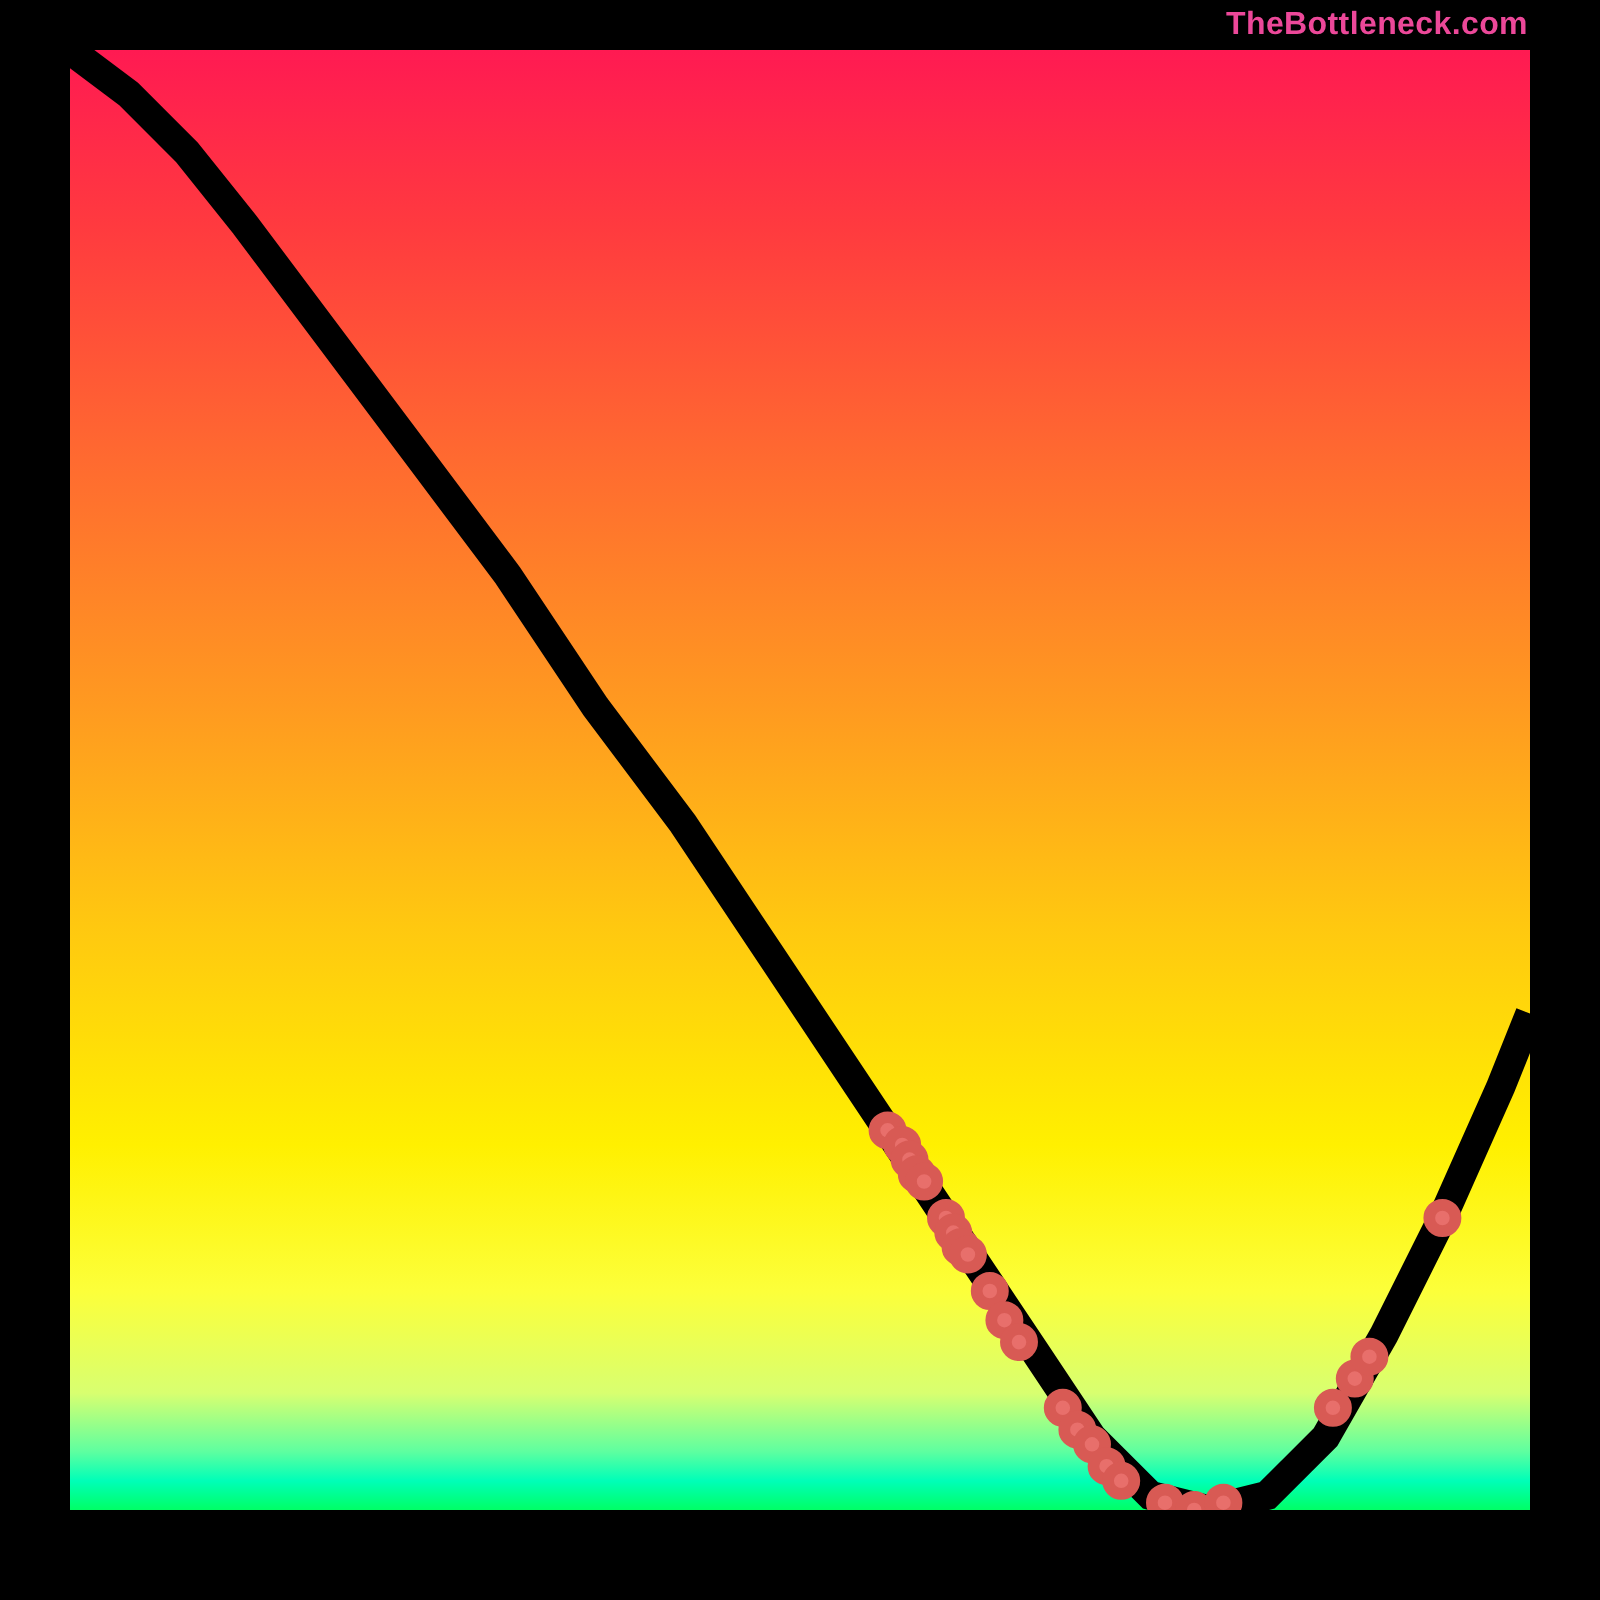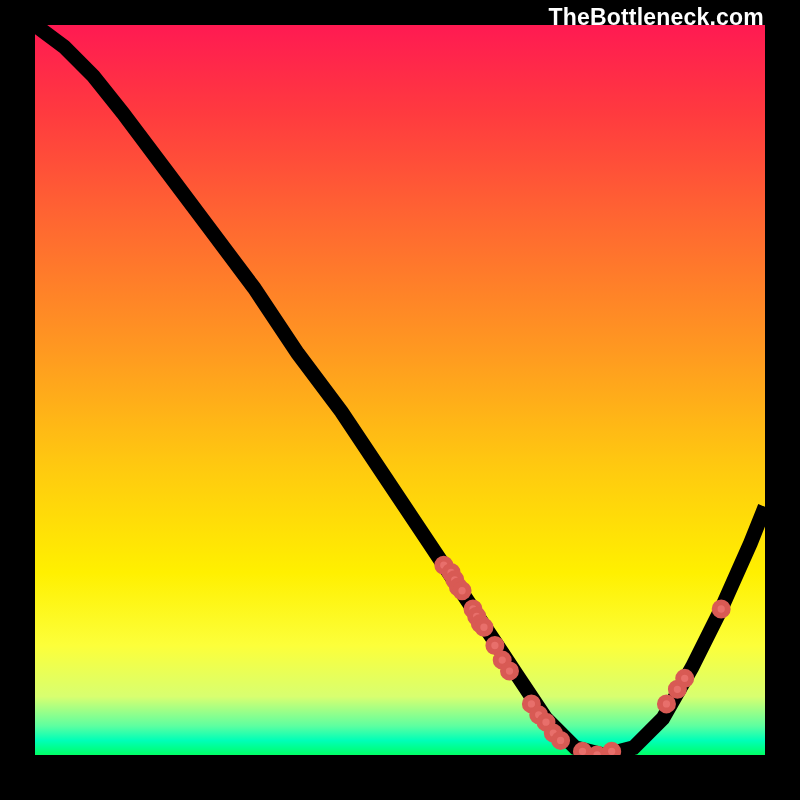--- a/index.html
+++ b/index.html
@@ -33,23 +33,23 @@
       #5effa0 96%,
       #00ffb8 98%,
       #00ff66 100%
     );
   }
   .watermark {
     position: absolute;
     top: 4px;
     right: 36px;
     font-family: Arial, Helvetica, sans-serif;
-    font-size: 23px;
+    font-size: 16px;
     font-weight: bold;
-    color: #ffffff;
+    color: #ec4899;
     letter-spacing: 0.2px;
     user-select: none;
   }
   svg.overlay {
     position: absolute;
     left: 35px;
     top: 25px;
     width: 730px;
     height: 730px;
   }

